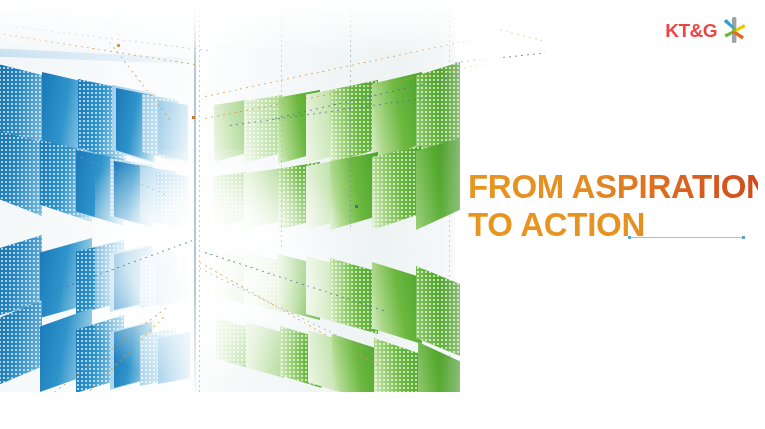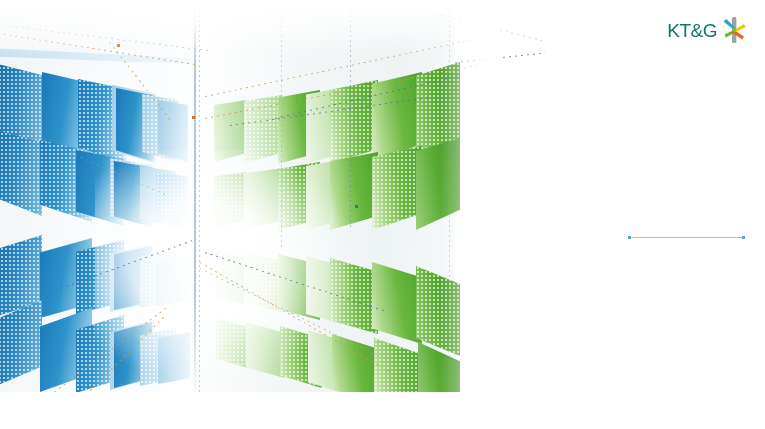--- a/index.html
+++ b/index.html
@@ -106,21 +106,21 @@
     background:linear-gradient(to right,rgba(255,255,255,0) 0%,#ffffff 85%);
   }
   .fade-top{
     position:absolute;left:0;top:0;width:765px;height:55px;
     background:linear-gradient(to bottom,#ffffff 0%,rgba(255,255,255,.55) 55%,rgba(255,255,255,0) 100%);
   }
 
   
   #logo{position:absolute;right:18px;top:16px;display:flex;align-items:center;gap:4px;}
   .logo-word{
-    font-size:19px;font-weight:normal;letter-spacing:-.5px;color:#0f766e;
+    font-size:19px;font-weight:bold;letter-spacing:-.5px;color:#ef4444;
     font-family:"Liberation Sans","DejaVu Sans",sans-serif;line-height:1;
   }
   .logo-mark{position:relative;width:26px;height:28px;}
 
   
   #headline{position:absolute;left:468px;top:168px;width:290px;}
   .hl-line{
     font-size:33px;font-weight:bold;letter-spacing:-0.3px;line-height:38px;
     font-family:"Liberation Sans","DejaVu Sans",sans-serif;
     white-space:nowrap;
@@ -323,18 +323,20 @@
         <path d="M13 14 L2.5 5.5 L5.5 3 L15 13 Z" fill="#2f9fd4"></path>
         <path d="M13 14 L3.5 18.5 L5 21.5 L15 16 Z" fill="#6ab42e"></path>
         <path d="M13 14 L23 20.5 L21 23.5 L11 16.5 Z" fill="#e06a1e"></path>
         <path d="M13 14 L23 8 L24.5 11 L15 16 Z" fill="#f2c600"></path>
         <circle cx="13" cy="14" r="2.1" fill="#8fb43a"></circle>
       </svg>
     </span>
   </div>
 
   <div id="headline">
+    <div class="hl-line hl-1">FROM ASPIRATION</div>
+    <div class="hl-line hl-2">TO ACTION</div>
   </div>
 
   <div id="rule"></div>
 
 
 </div>
 
 </body></html>

